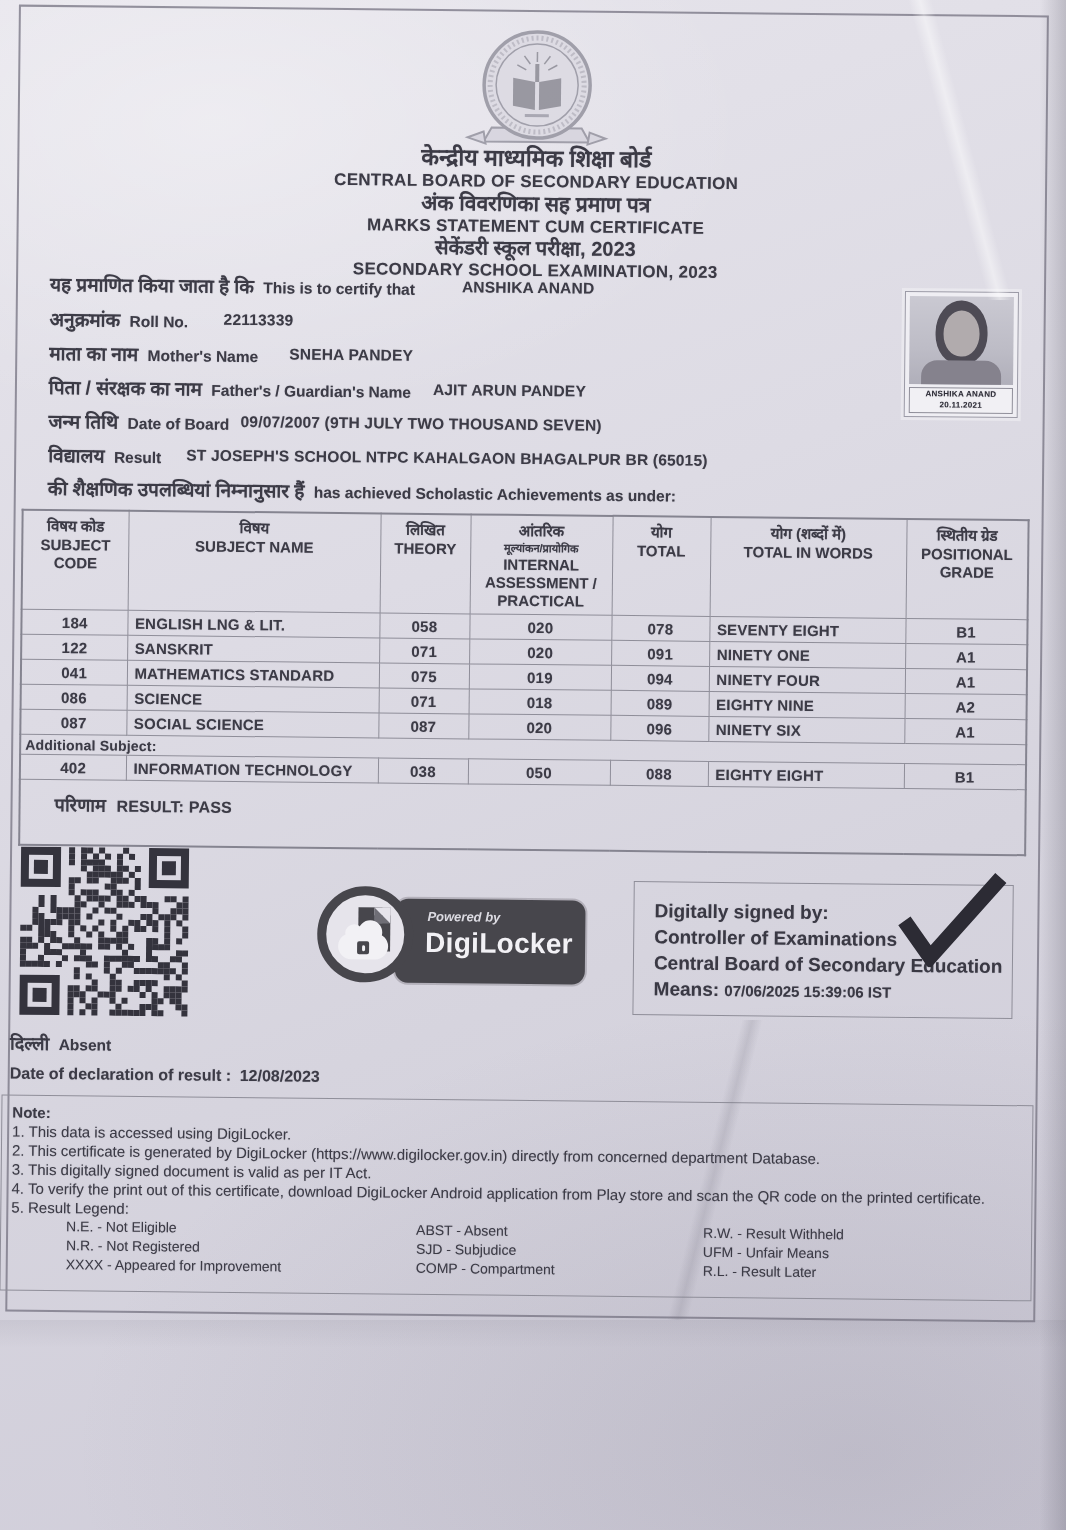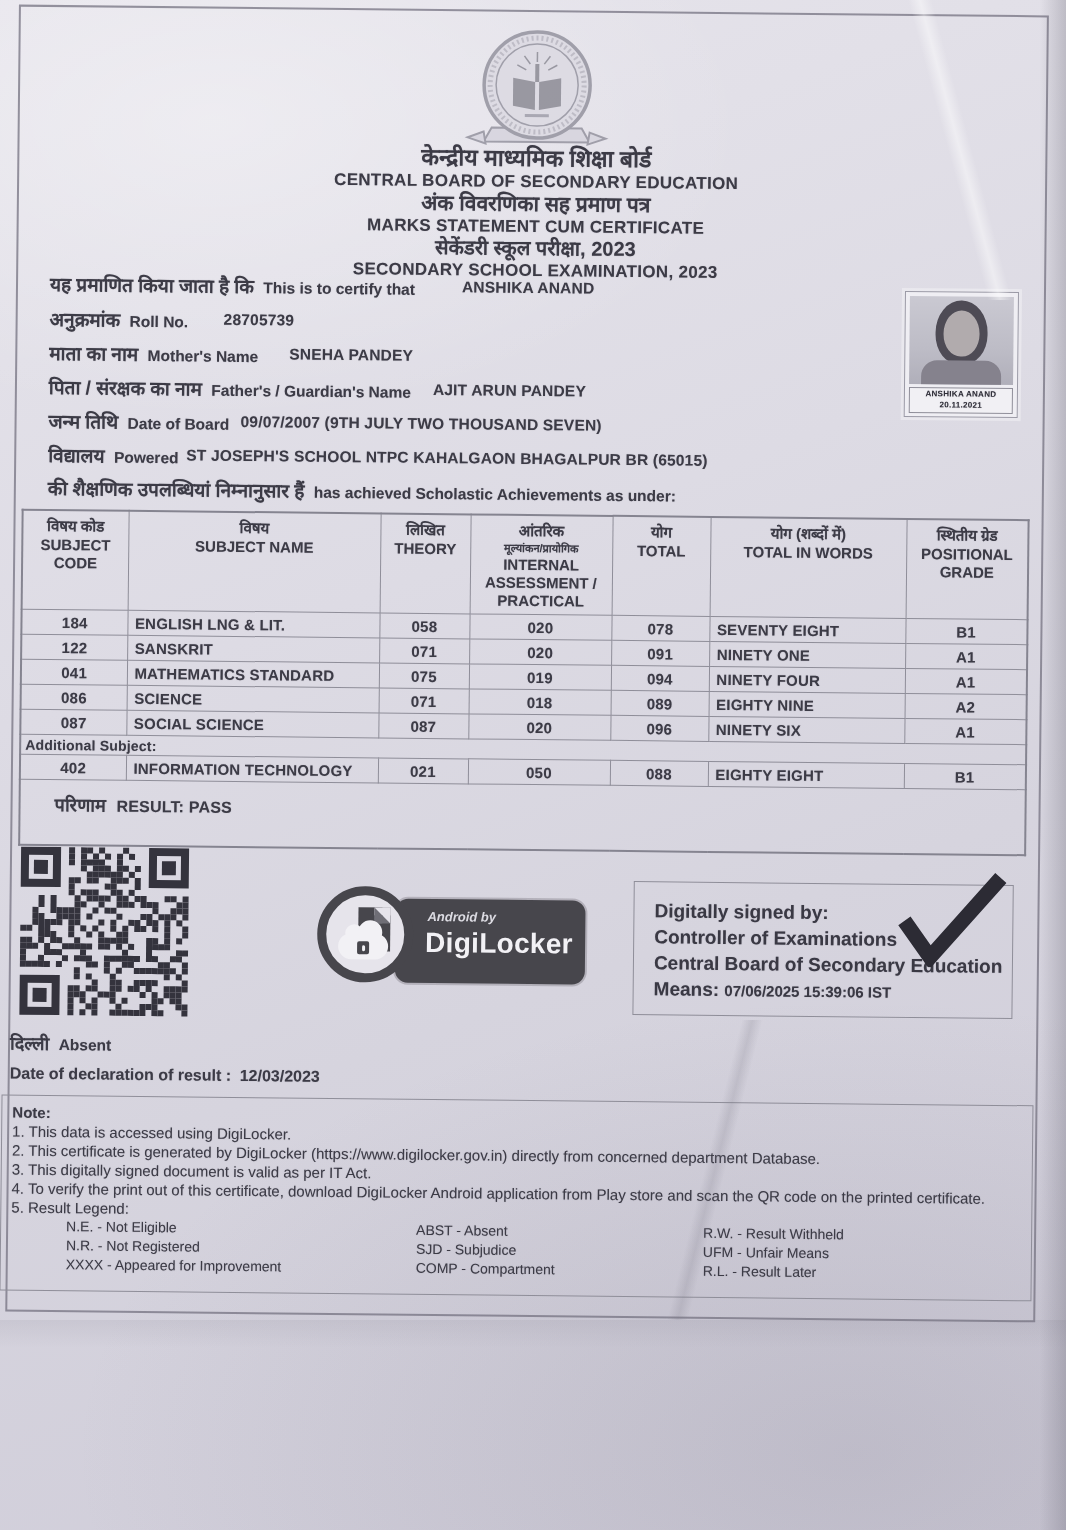--- a/index.html
+++ b/index.html
@@ -141,40 +141,40 @@
     </div>
 
     <div class="inforow" style="top:276px">
       <span class="lab-hi">यह प्रमाणित किया जाता है कि</span>
       <span class="lab-en">This is to certify that</span>
       <span class="val" style="left:412px">ANSHIKA ANAND</span>
     </div>
     <div class="inforow" style="top:311px">
       <span class="lab-hi">अनुक्रमांक</span>
       <span class="lab-en">Roll No.</span>
-      <span class="val" style="left:174px">28705739</span>
+      <span class="val" style="left:174px">22113339</span>
     </div>
     <div class="inforow" style="top:345px">
       <span class="lab-hi">माता का नाम</span>
       <span class="lab-en">Mother's Name</span>
       <span class="val" style="left:240px">SNEHA PANDEY</span>
     </div>
     <div class="inforow" style="top:379px">
       <span class="lab-hi">पिता / संरक्षक का नाम</span>
       <span class="lab-en">Father's / Guardian's Name</span>
       <span class="val" style="left:384px">AJIT ARUN PANDEY</span>
     </div>
     <div class="inforow" style="top:413px">
       <span class="lab-hi">जन्म तिथि</span>
       <span class="lab-en">Date of Board</span>
       <span class="val" style="left:192px">09/07/2007 (9TH JULY TWO THOUSAND SEVEN)</span>
     </div>
     <div class="inforow" style="top:447px">
       <span class="lab-hi">विद्यालय</span>
-      <span class="lab-en">Powered</span>
+      <span class="lab-en">Result</span>
       <span class="val" style="left:138px">ST JOSEPH'S SCHOOL NTPC KAHALGAON BHAGALPUR BR (65015)</span>
     </div>
     <div class="inforow" style="top:480px">
       <span class="lab-hi">की शैक्षणिक उपलब्धियां निम्नानुसार हैं</span>
       <span class="lab-en">has achieved Scholastic Achievements as under:</span>
     </div>
 
     <div class="photo">
       <div class="photo-img">
         <div class="hair"></div>
@@ -273,21 +273,21 @@
         <td>096</td>
         <td class="l">NINETY SIX</td>
         <td>A1</td>
       </tr>
       <tr class="addl">
         <td colspan="7">Additional Subject:</td>
       </tr>
       <tr>
         <td>402</td>
         <td class="l">INFORMATION TECHNOLOGY</td>
-        <td>021</td>
+        <td>038</td>
         <td>050</td>
         <td>088</td>
         <td class="l">EIGHTY EIGHT</td>
         <td>B1</td>
       </tr>
       <tr class="resrow">
         <td colspan="7">
           <span class="res-hi">परिणाम</span>
           <span class="res-en">RESULT: PASS</span>
         </td>
@@ -590,21 +590,21 @@
           <i style="left:138px;top:162px"></i>
           <i style="left:162px;top:162px"></i>
         </div>
       <div class="qf tl"></div>
       <div class="qf tr"></div>
       <div class="qf bl"></div>
     </div>
 
     <div class="badge">
       <div class="badge-rect"></div>
-      <div class="badge-pb">Android by</div>
+      <div class="badge-pb">Powered by</div>
       <div class="badge-dl">DigiLocker</div>
       <div class="badge-circle">
         <div class="dl-doc"></div>
         <div class="dl-cloud"></div>
         <div class="dl-lock"></div>
       </div>
     </div>
 
     <div class="sig">
       <div class="sig-line" style="top:18px">Digitally signed by:</div>
@@ -618,21 +618,21 @@
         <path d="M8 50 L34 86 L104 6" fill="none" stroke="#2c2b34" stroke-width="15" stroke-linejoin="miter"></path>
       </svg>
     </div>
 
     <div class="place">
       <span class="lab-hi" style="font-size:18px">दिल्ली</span>
       <span class="lab-en" style="font-weight:600">Absent</span>
     </div>
     <div class="declare">
       <span class="dec-lab">Date of declaration of result :</span>
-      <span class="dec-val">12/03/2023</span>
+      <span class="dec-val">12/08/2023</span>
     </div>
 
     <div class="notebox">
       <div class="note-title">Note:</div>
       <div class="note-item">1. This data is accessed using DigiLocker.</div>
       <div class="note-item">2. This certificate is generated by DigiLocker (https://www.digilocker.gov.in) directly from concerned department Database.</div>
       <div class="note-item">3. This digitally signed document is valid as per IT Act.</div>
       <div class="note-item">4. To verify the print out of this certificate, download DigiLocker Android application from Play store and scan the QR code on the printed certificate.</div>
       <div class="note-item">5. Result Legend:</div>
       <div class="legend-cols">

